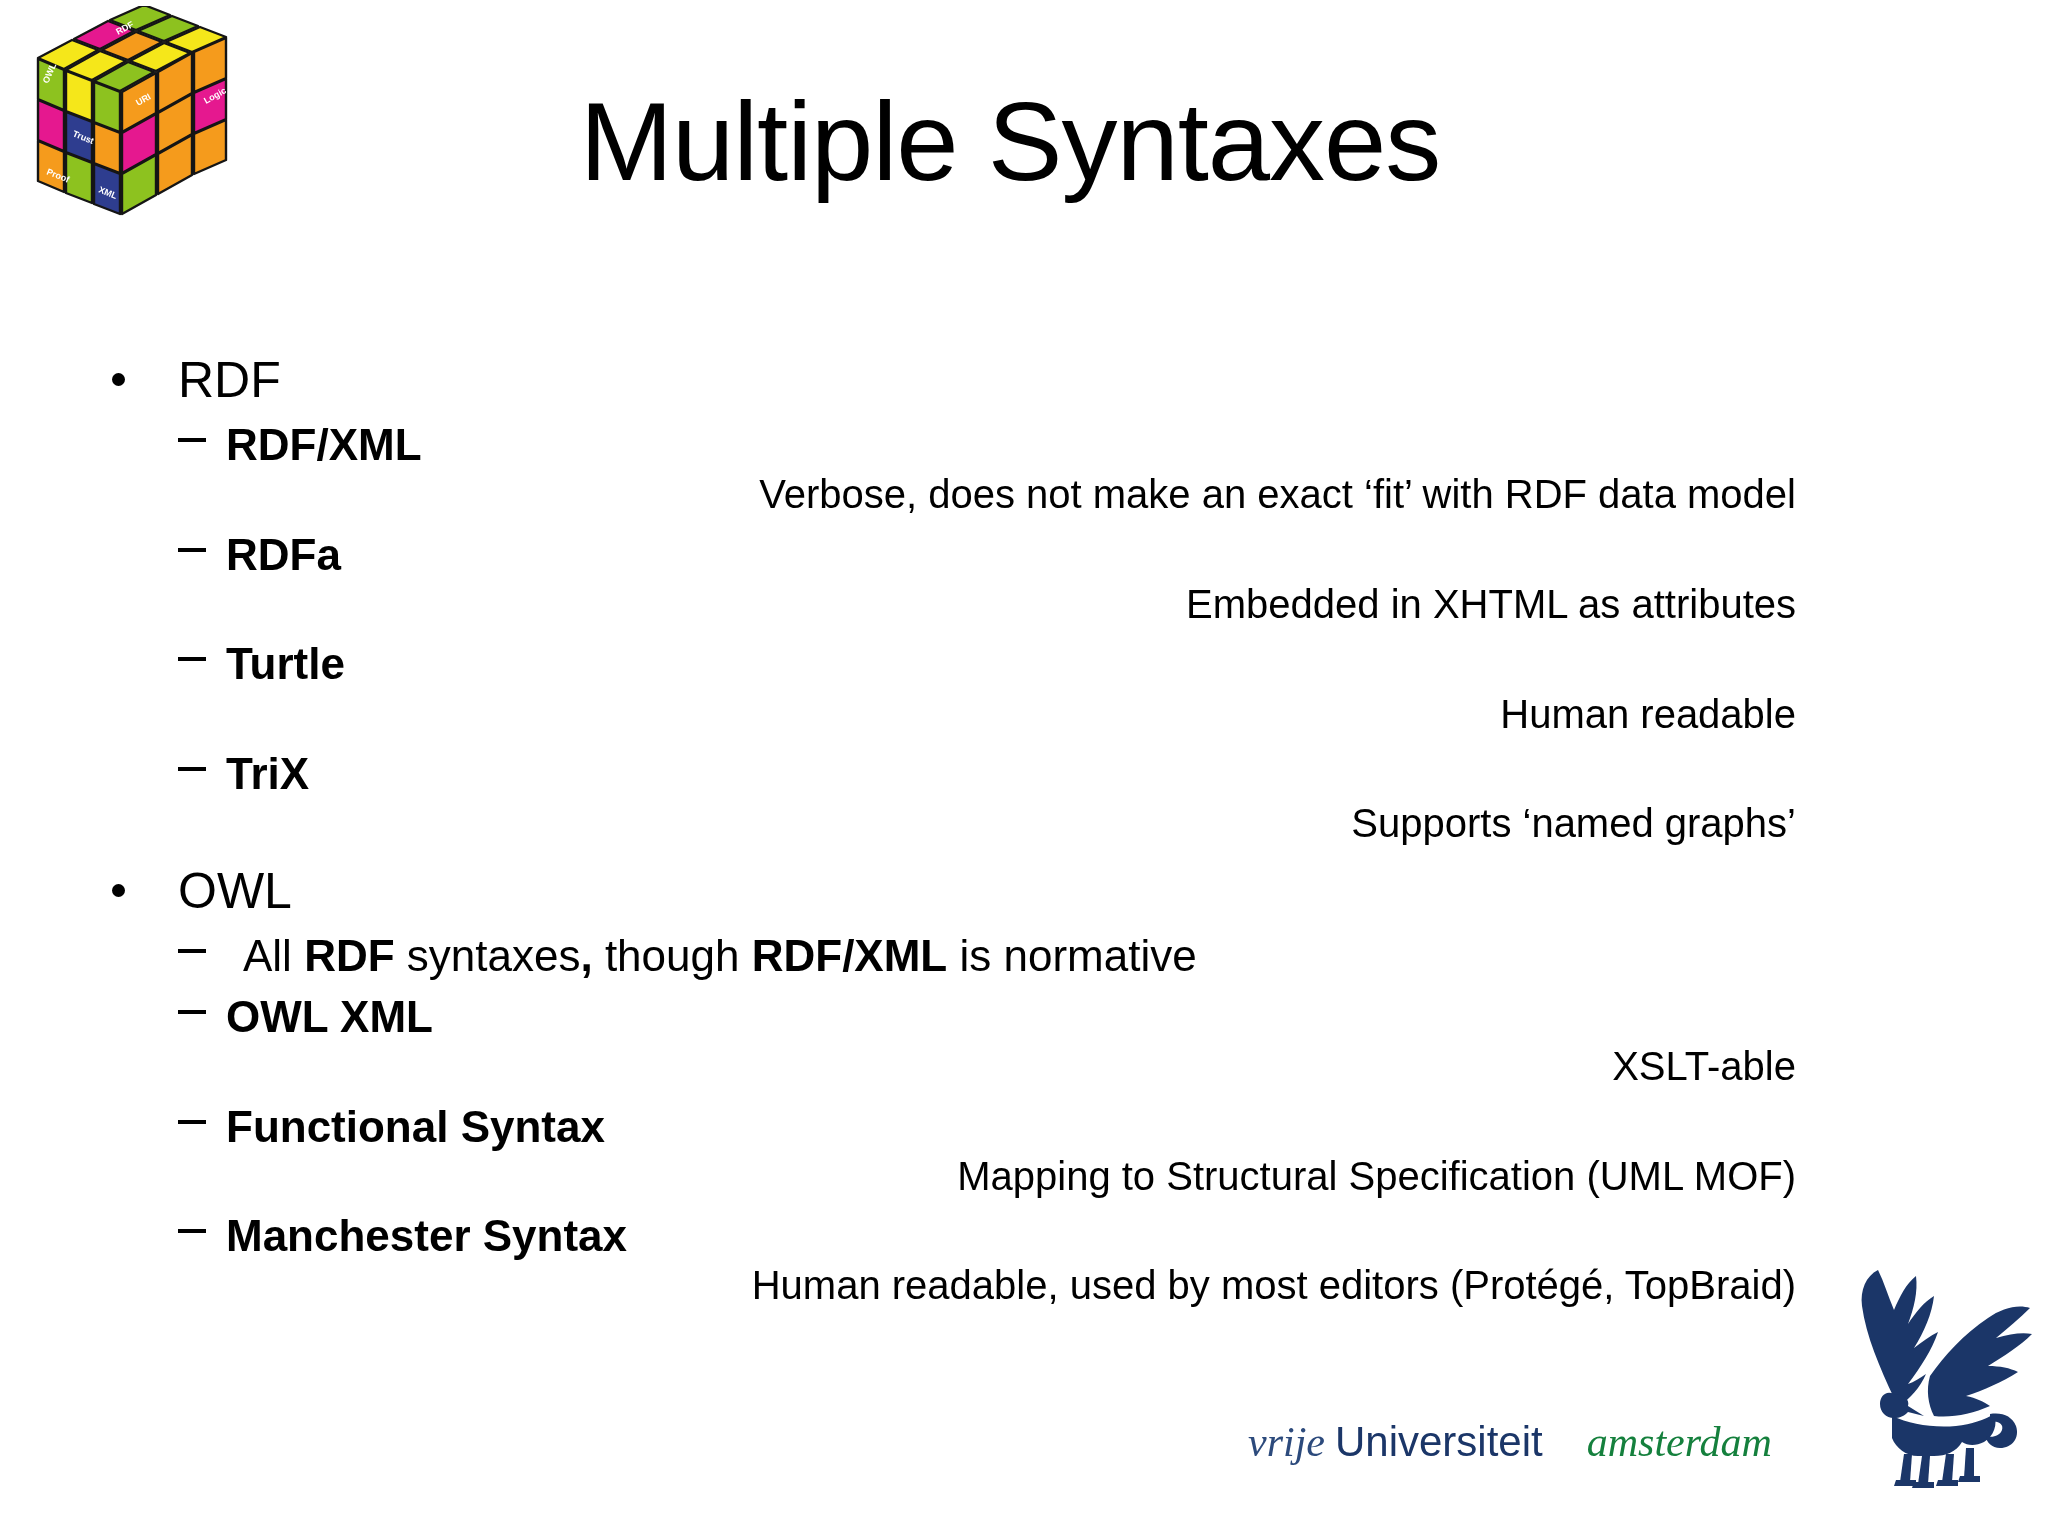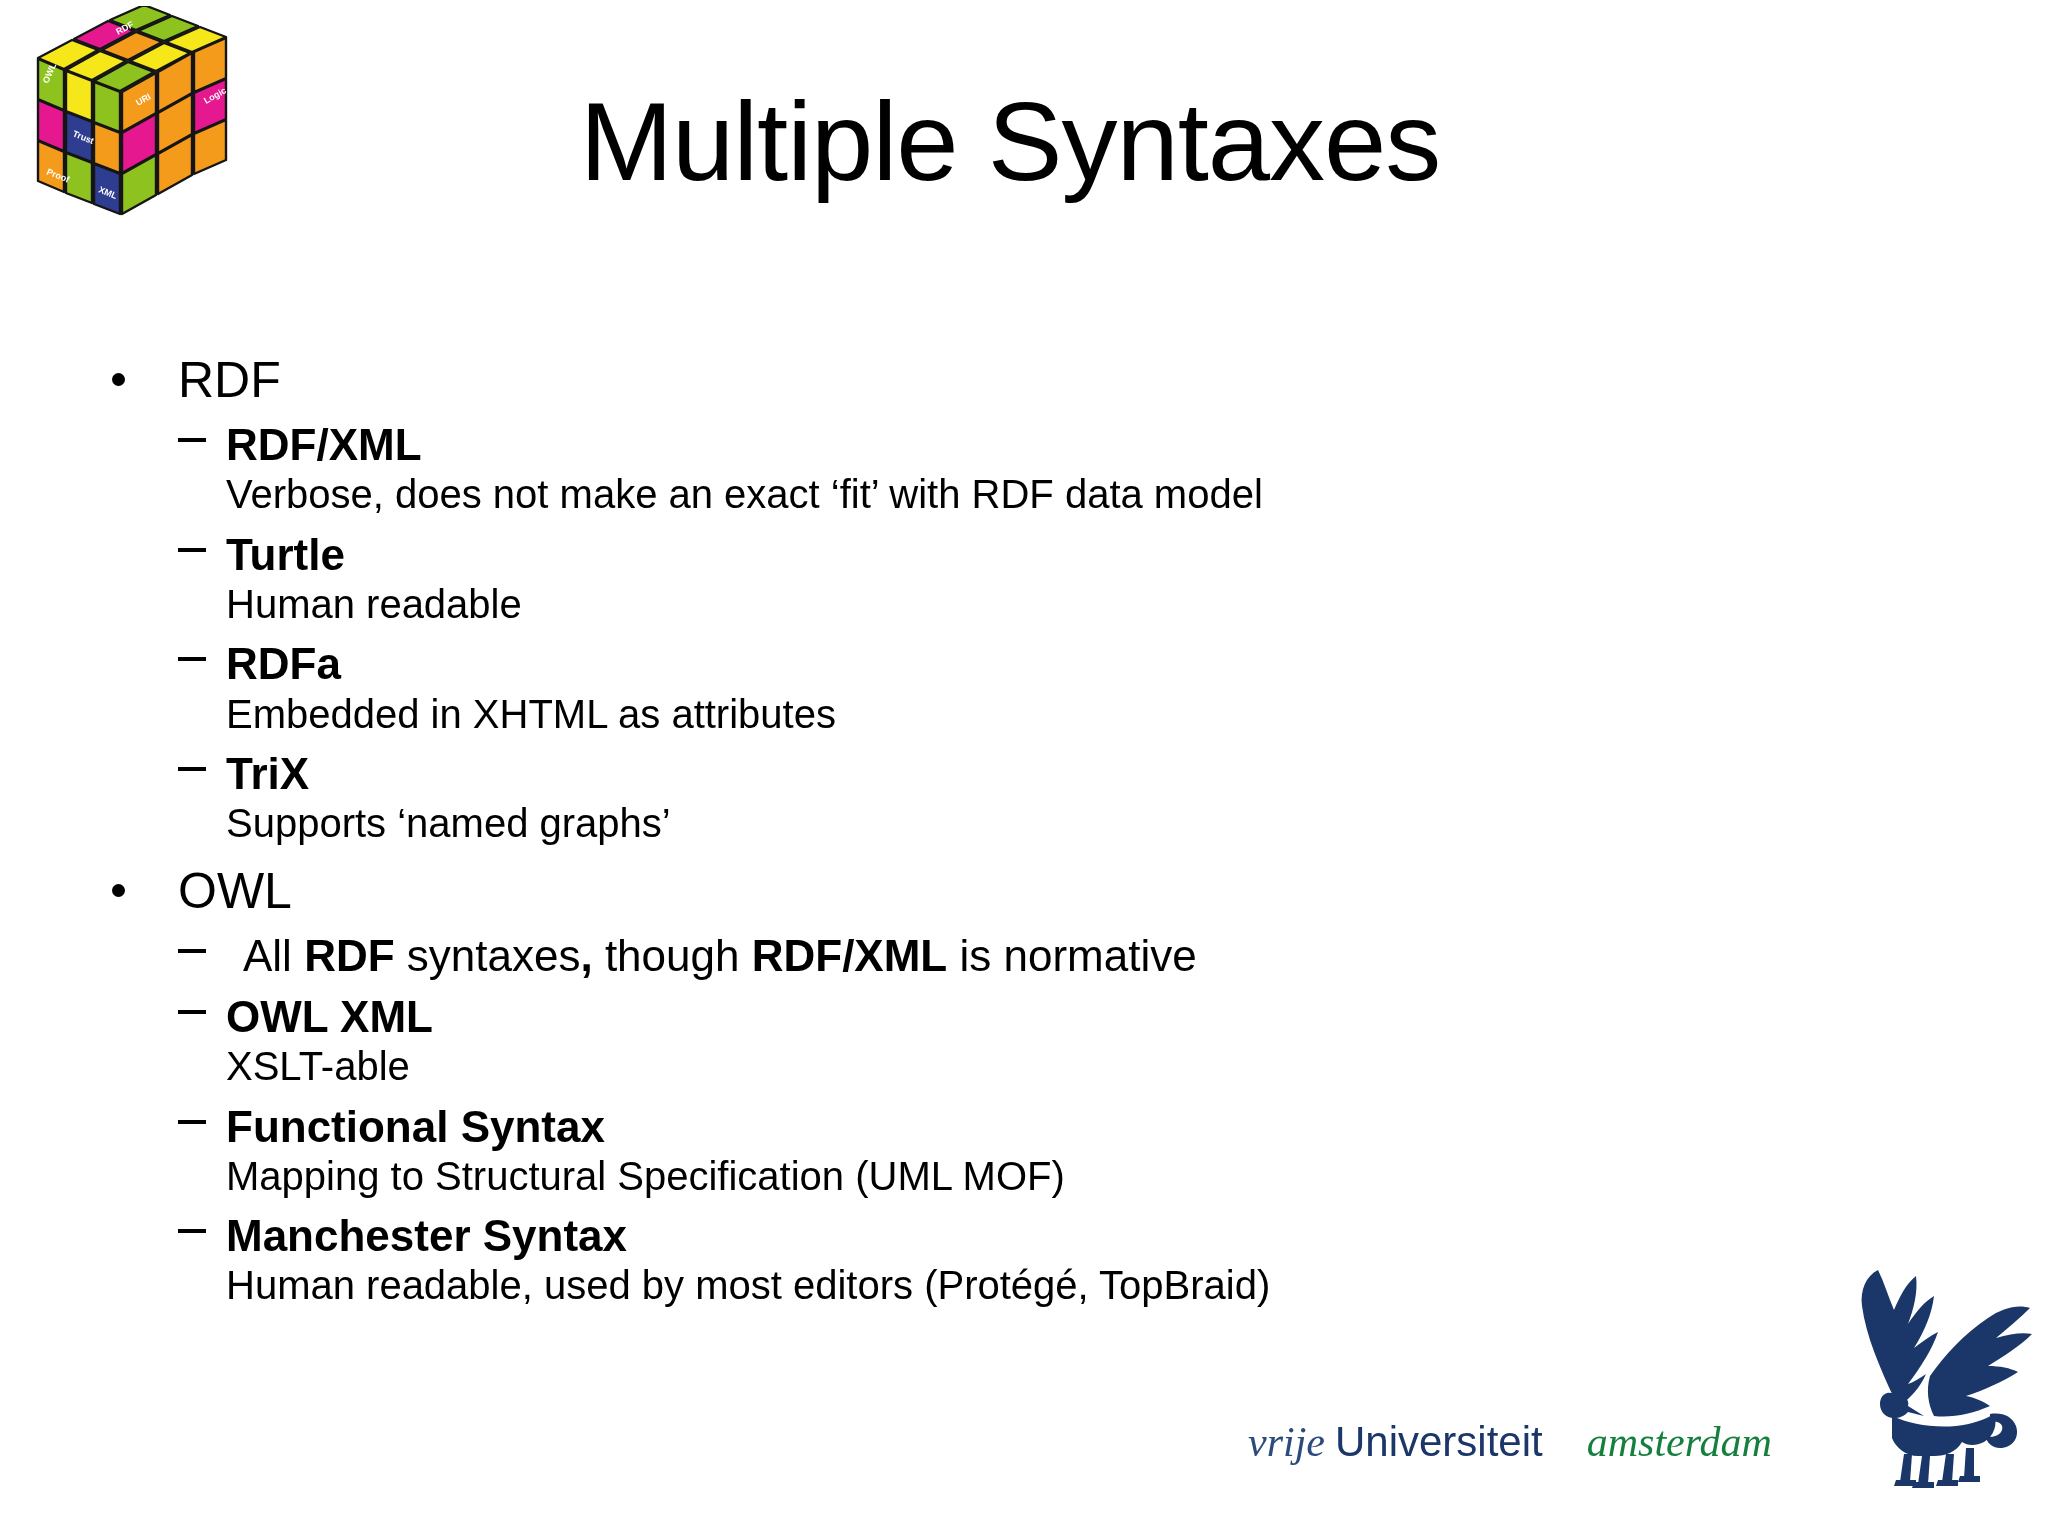--- a/index.html
+++ b/index.html
@@ -88,20 +88,21 @@
     font-size: 44px;
     line-height: 1.12;
     font-weight: bold;
   }
   .l2-head.regular { font-weight: normal; margin-left: 17px; }
   .l2-desc {
     font-size: 40px;
     line-height: 1.16;
     font-weight: normal;
     margin-top: 2px;
+    text-align: right;
   }
 
   .gap-owl { height: 16px; }
 
   
   .vu-brand {
     position: absolute;
     left: 1248px;
     top: 1418px;
     display: flex;
@@ -213,28 +214,28 @@
   <div class="l2-list">
 
     <div class="l2">
       <span class="dash"></span>
       <div class="l2-head">RDF/XML</div>
       <div class="l2-desc">Verbose, does not make an exact ‘fit’ with RDF data model</div>
     </div>
 
     <div class="l2">
       <span class="dash"></span>
+      <div class="l2-head">RDFa</div>
+      <div class="l2-desc">Embedded in XHTML as attributes</div>
+    </div>
+
+    <div class="l2">
+      <span class="dash"></span>
       <div class="l2-head">Turtle</div>
       <div class="l2-desc">Human readable</div>
-    </div>
-
-    <div class="l2">
-      <span class="dash"></span>
-      <div class="l2-head">RDFa</div>
-      <div class="l2-desc">Embedded in XHTML as attributes</div>
     </div>
 
     <div class="l2">
       <span class="dash"></span>
       <div class="l2-head">TriX</div>
       <div class="l2-desc">Supports ‘named graphs’</div>
     </div>
 
   </div>
 

